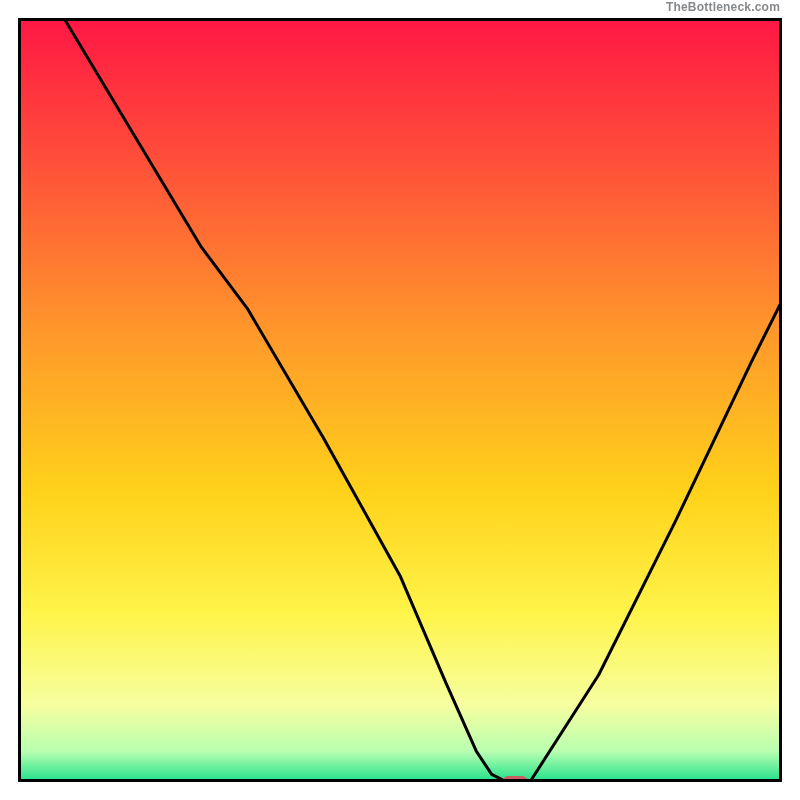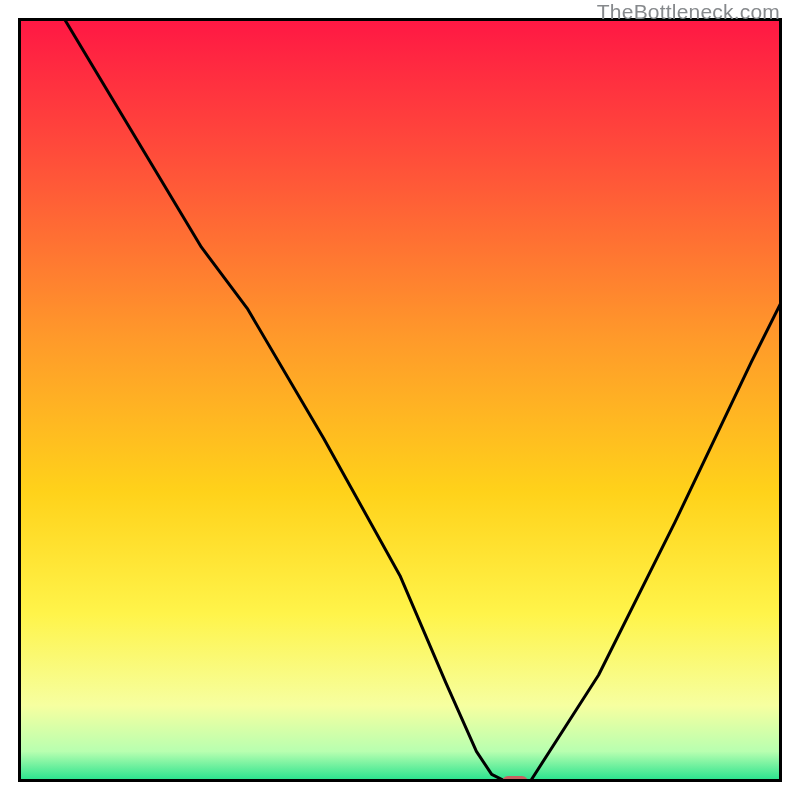--- a/index.html
+++ b/index.html
@@ -54,22 +54,22 @@
     height: 12px;
     border-radius: 6px;
     background: #c86262;
     transform: translate(-50%, -50%);
   }
   .watermark {
     position: absolute;
     top: 0px;
     right: 20px;
     font-family: Arial, Helvetica, sans-serif;
-    font-size: 21px;
-    font-weight: 400;
+    font-size: 12px;
+    font-weight: 700;
     color: #86898c;
     letter-spacing: 0.2px;
   }
 </style>
 </head>
 <body>
 <div class="stage">
 
   <div class="plot-area">
     <svg class="gradient" viewBox="0 0 764 764" preserveAspectRatio="none">

